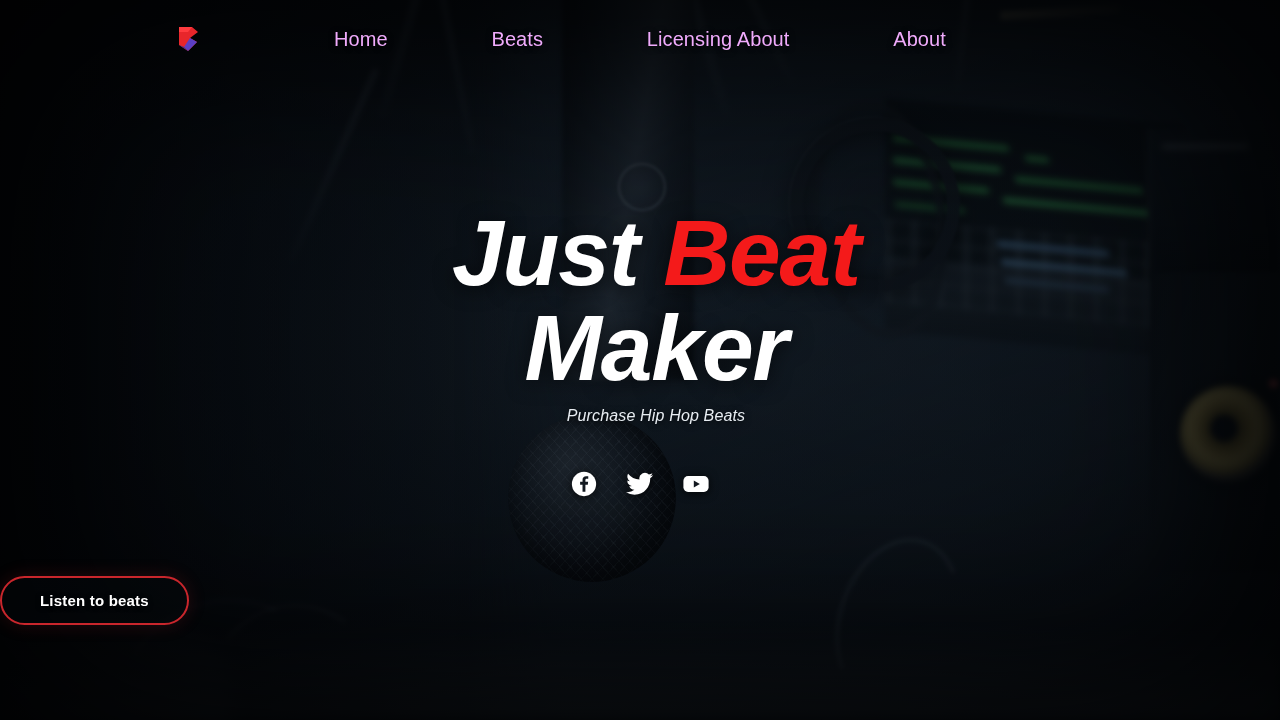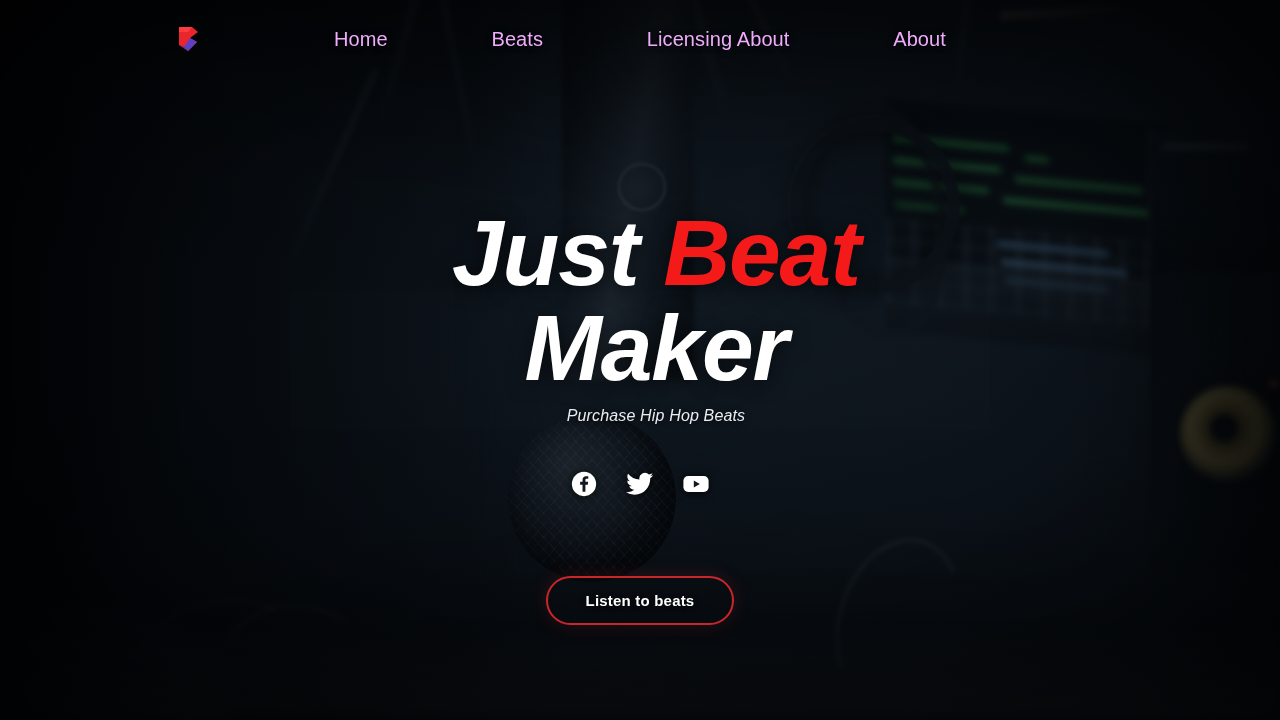--- a/index.html
+++ b/index.html
@@ -272,21 +272,21 @@
     width:28px; height:28px;
     display:flex; align-items:center; justify-content:center;
     cursor:pointer;
     filter:drop-shadow(0 1px 5px rgba(0,0,0,.85));
   }
   .social svg { display:block; }
 
   
   .cta-wrap {
     position:absolute; left:0; top:576px; width:100%;
-    display:flex; justify-content:center;
+    display:flex; 
   }
   .cta {
     display:inline-flex; align-items:center; justify-content:center;
     height:49px; padding:0 38px;
     border:2px solid #c9262c;
     border-radius:26px;
     background:rgba(10,14,20,.20);
     color:#ffffff;
     font-size:15px;
     font-weight:700;

